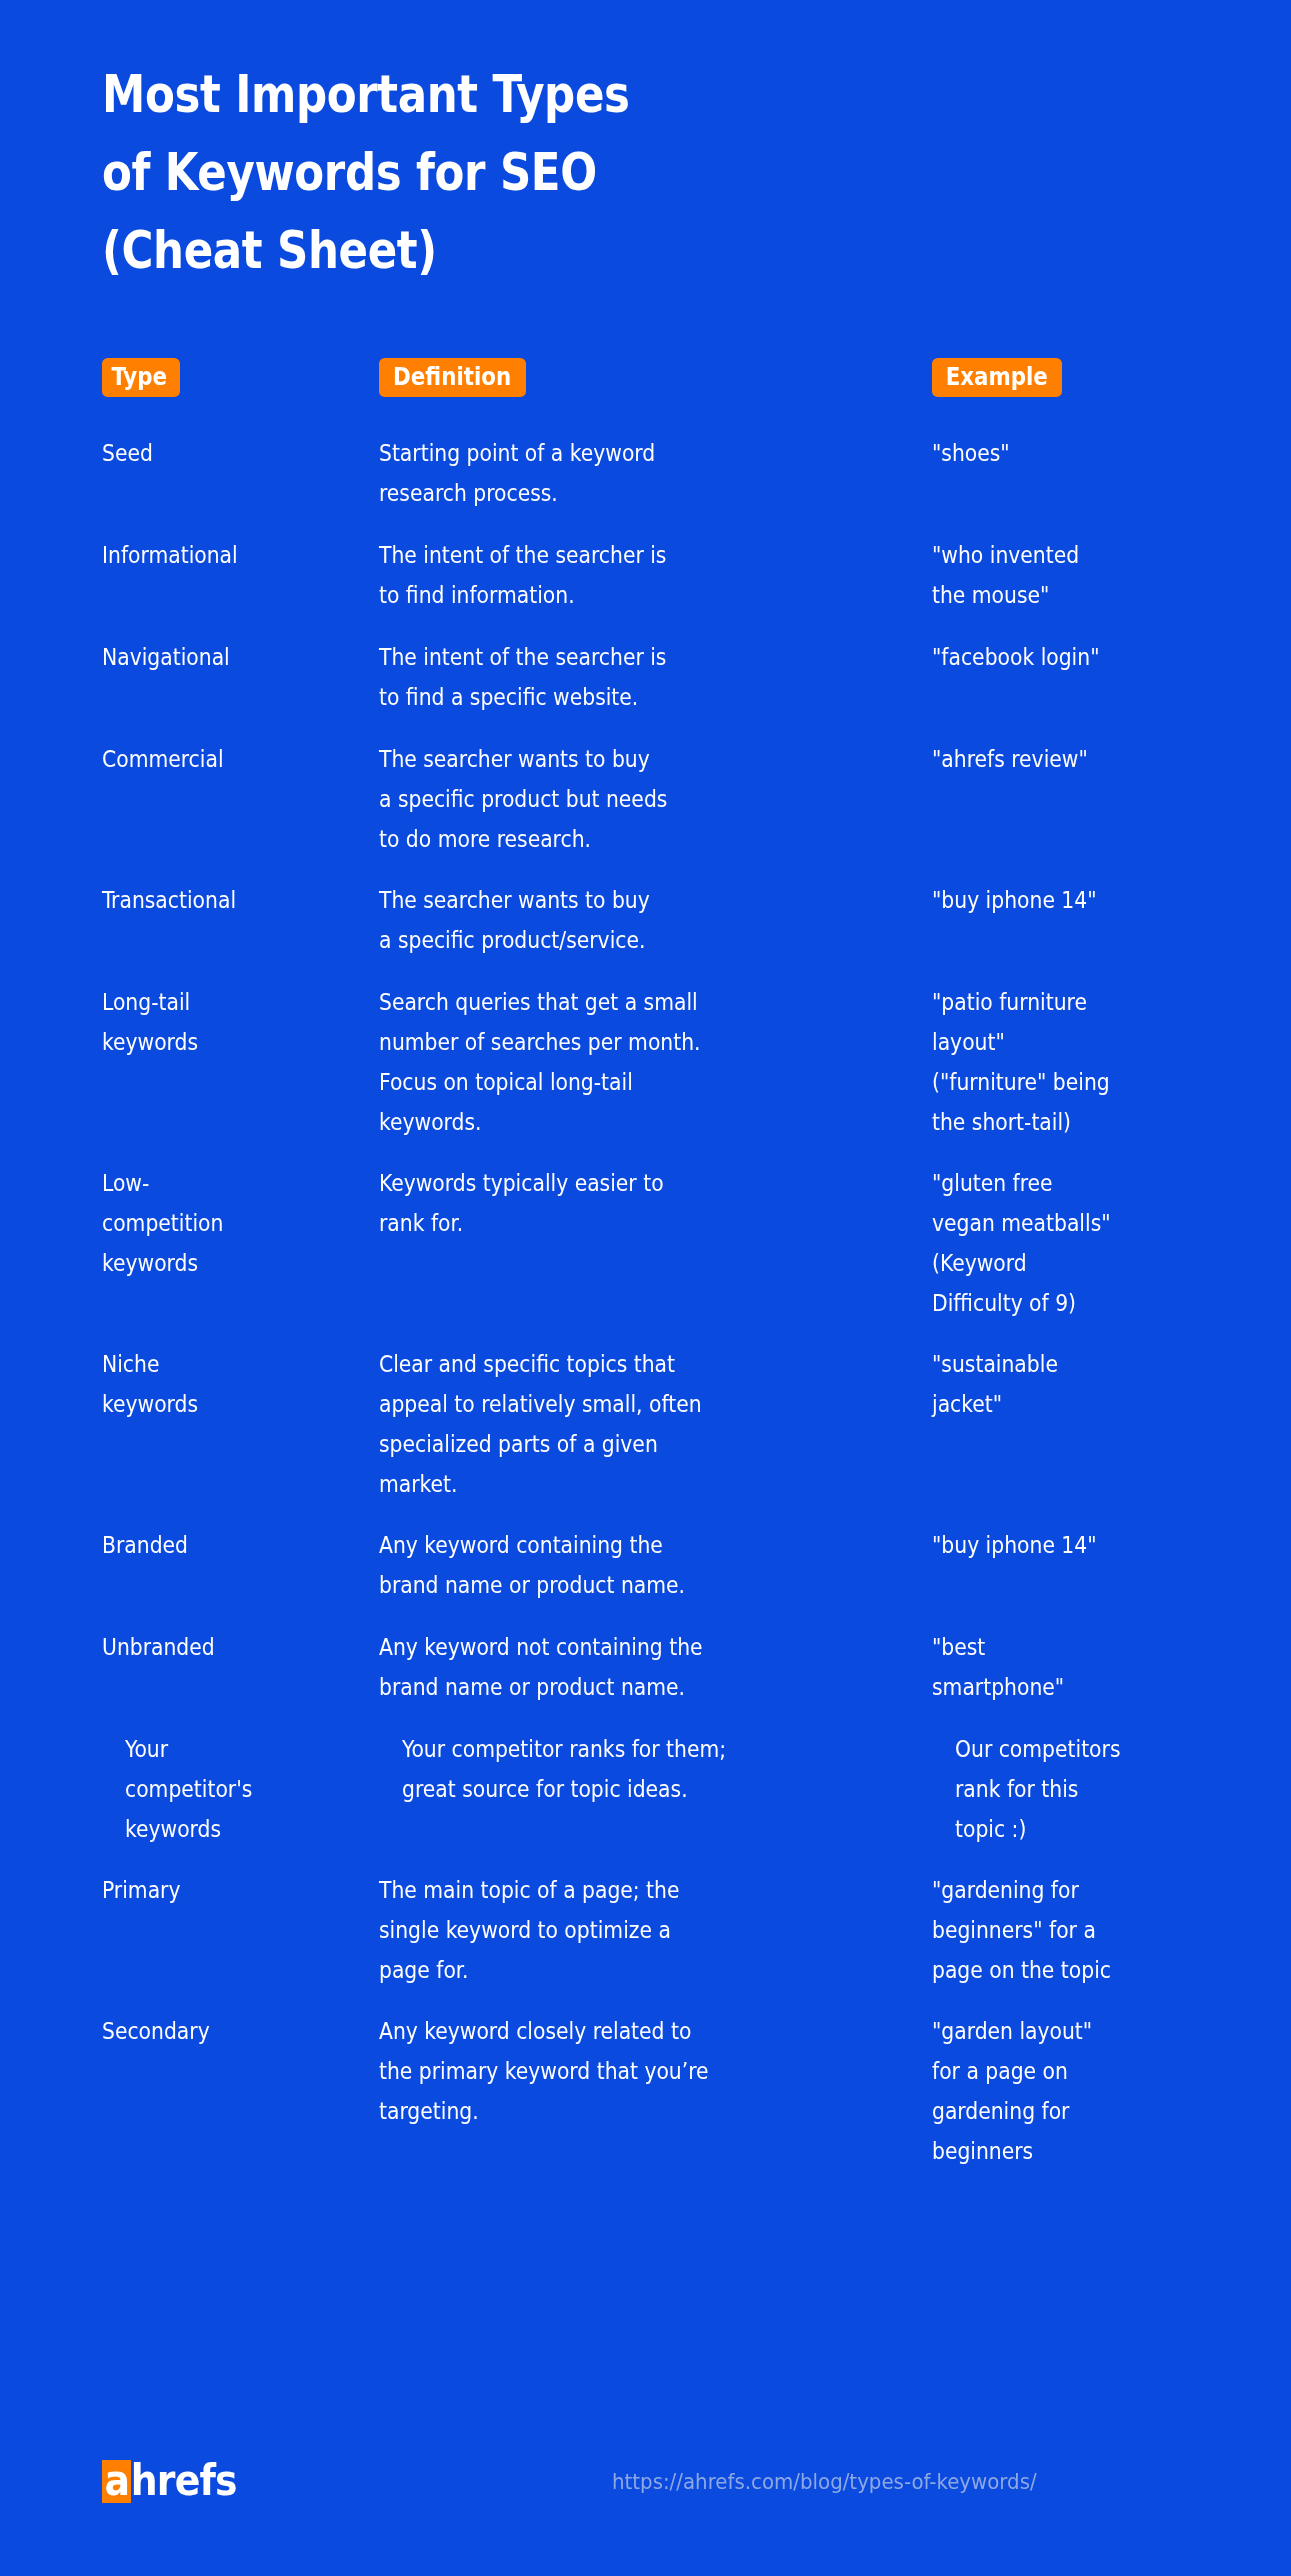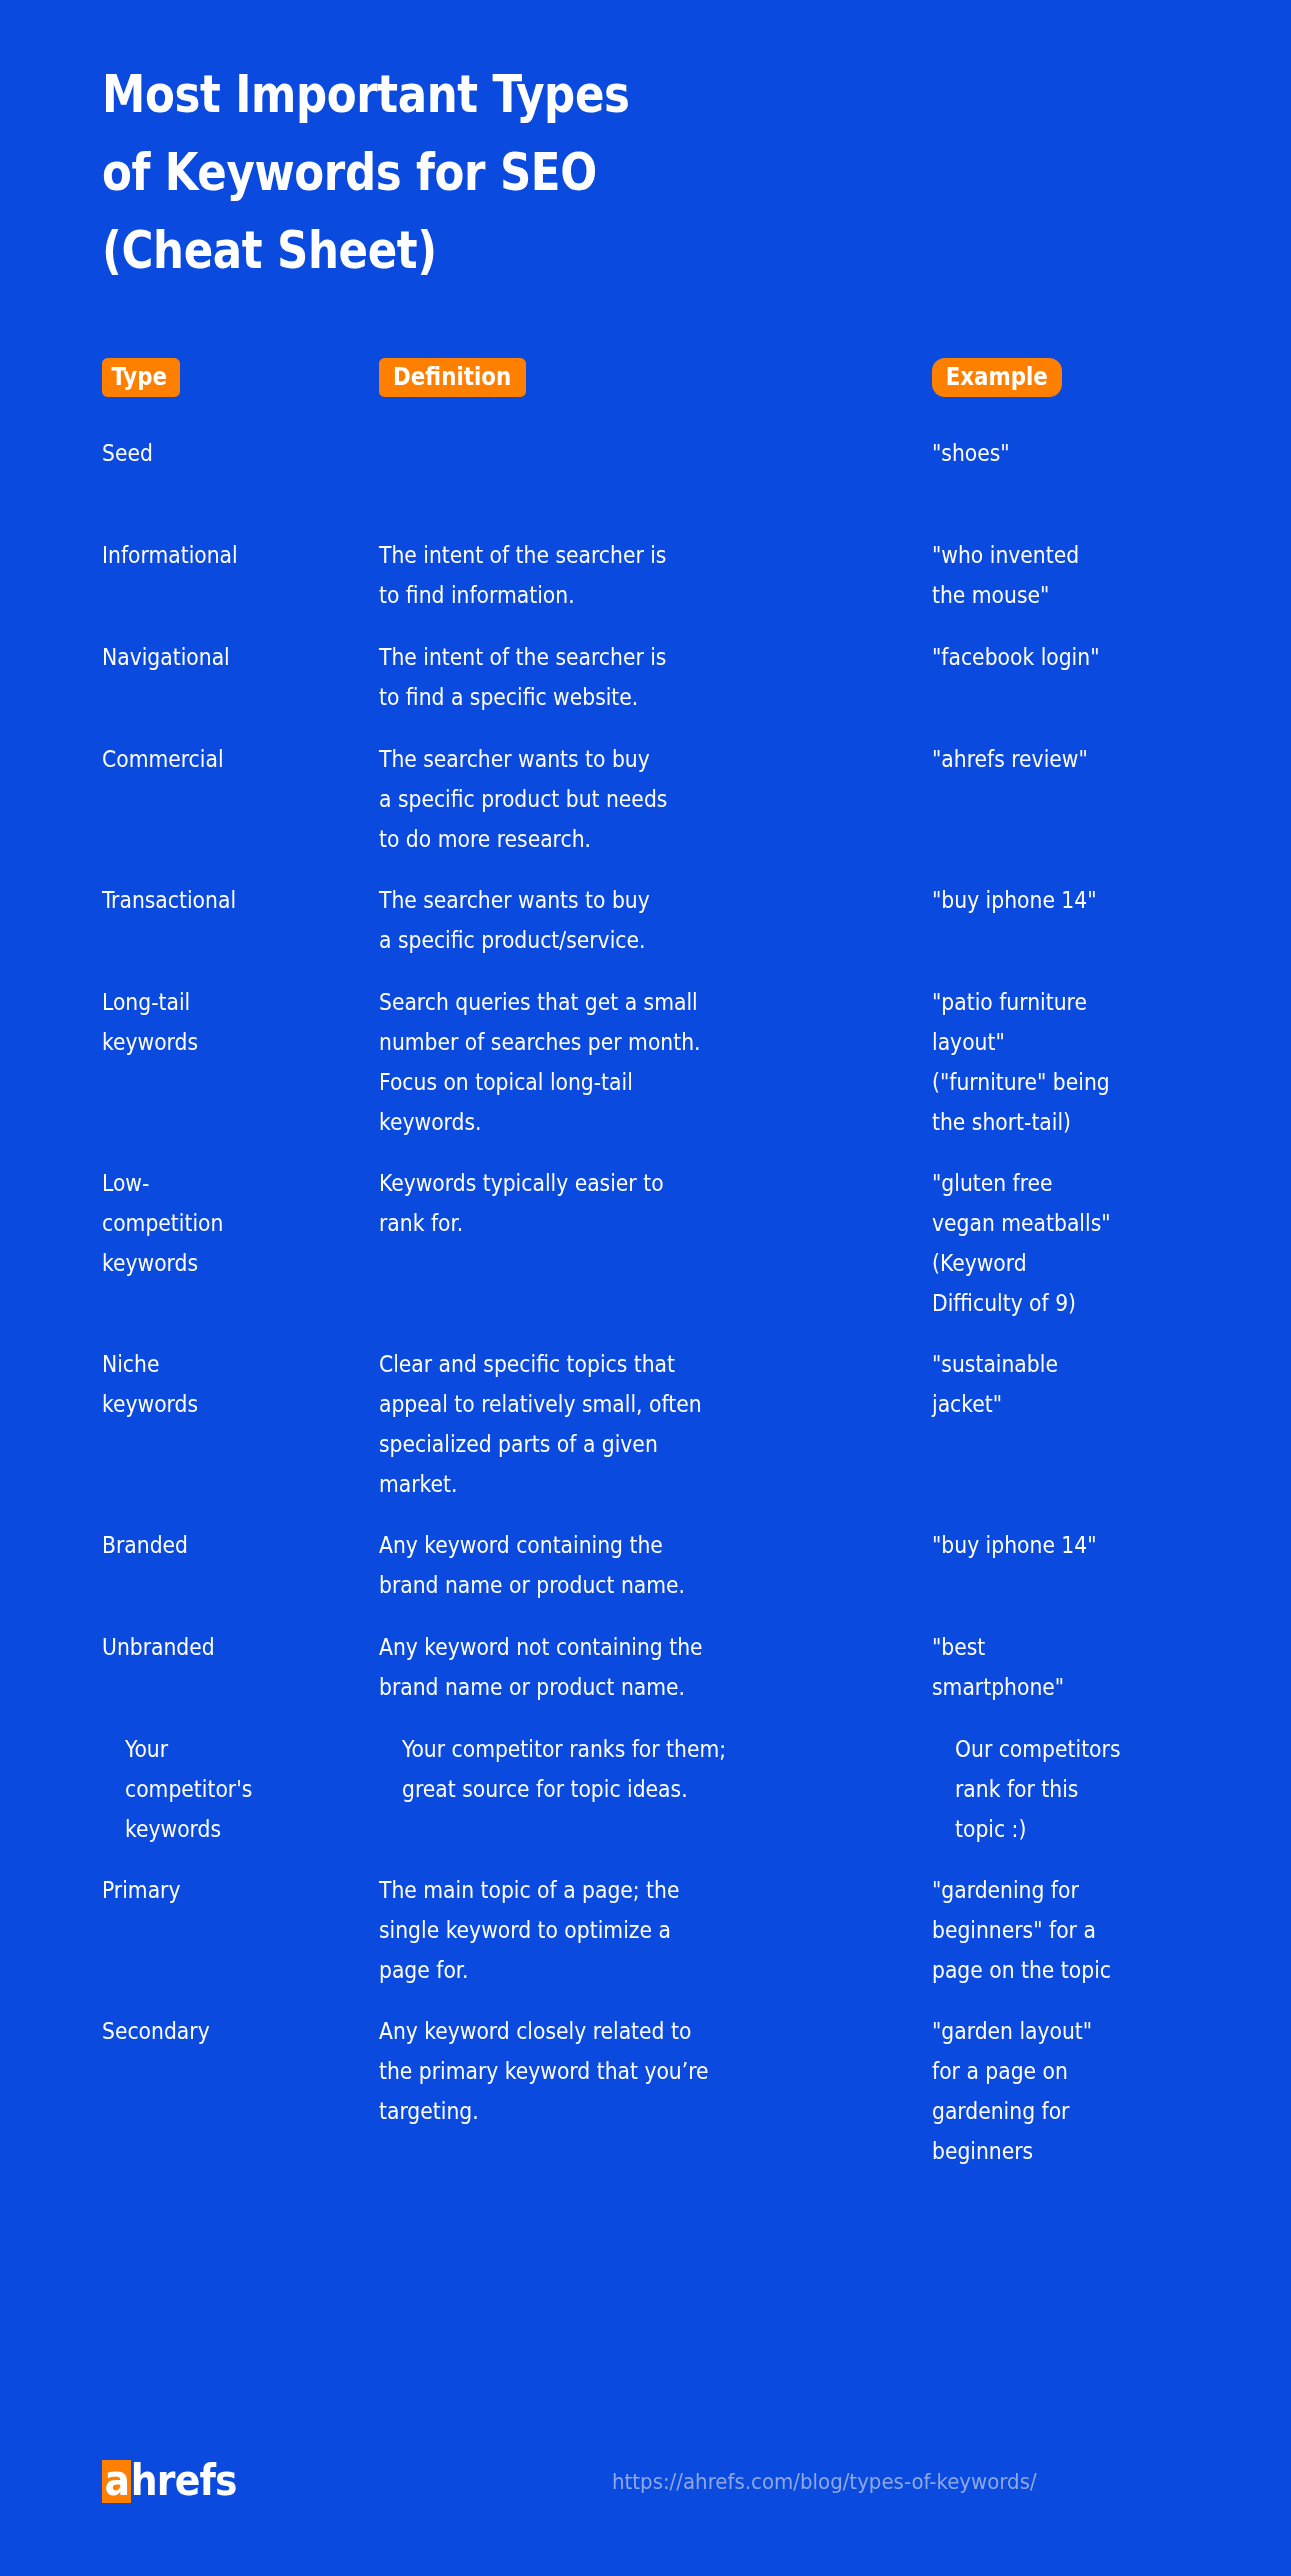--- a/index.html
+++ b/index.html
@@ -54,21 +54,21 @@
     font-family:"DejaVu Sans Condensed","Liberation Sans Narrow","Liberation Sans", sans-serif;
     font-weight:bold;
     font-size:25px;
     line-height:1;
     color:#ffffff;
     white-space:nowrap;
   }
   .badge span { transform:scaleX(0.95); transform-origin:center; display:block; padding-bottom:2.4px; }
   .badge-type       { left:102px;padding-left:8px; }
   .badge-definition { left:379px; }
-  .badge-example    { left:932px;border-radius:13px; }
+  .badge-example    { left:932px; }
 
   
   .table {
     position:absolute;
     left:0;
     top:433px;
     width:1291px;
   }
   .row {
     position:relative;
@@ -148,20 +148,22 @@
     <span>Definition</span>
   </div>
   <div class="badge badge-example">
     <span>Example</span>
   </div>
 </div>
 
 <div class="table" id="table-body">
     <div class="row" style="height: 102px;">
       <div class="cell cell-type">Seed</div>
+      <div class="cell cell-definition">Starting point of a keyword
+research process.</div>
       <div class="cell cell-example">"shoes"</div>
     </div>
     <div class="row" style="height: 102px;">
       <div class="cell cell-type">Informational</div>
       <div class="cell cell-definition">The intent of the searcher is
 to find information.</div>
       <div class="cell cell-example">"who invented
 the mouse"</div>
     </div>
     <div class="row" style="height: 102px; padding-left: 12px;">

